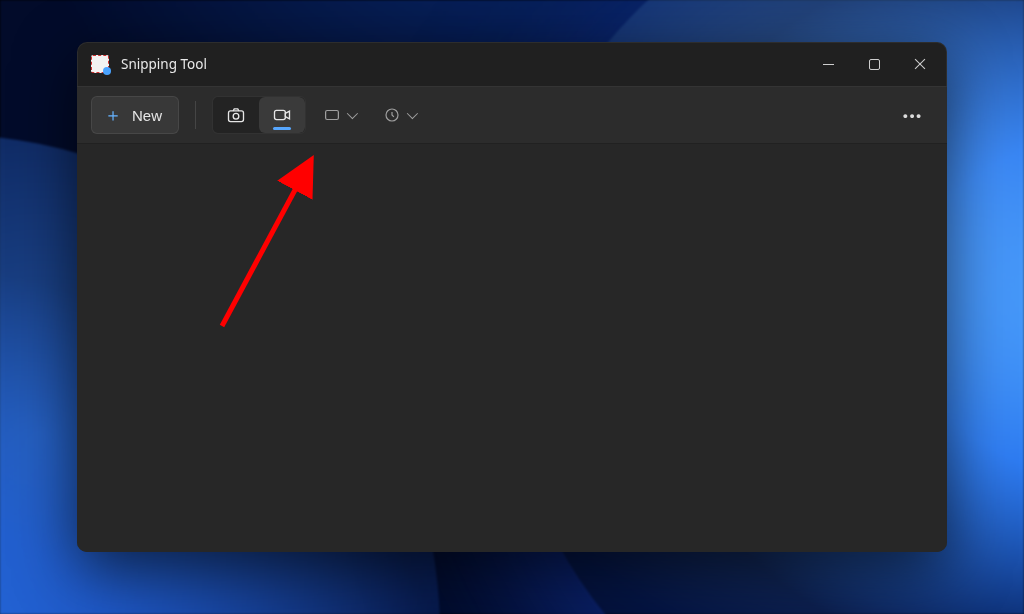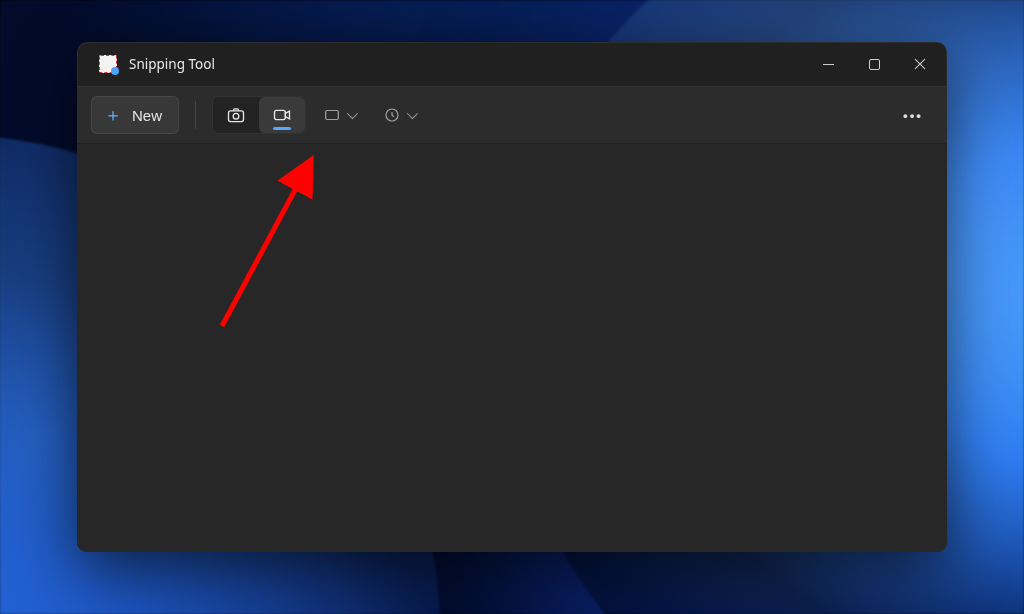--- a/index.html
+++ b/index.html
@@ -48,21 +48,21 @@
     box-shadow: 0 18px 60px rgba(0,0,0,0.6), 0 0 0 1px rgba(255,255,255,0.06) inset;
     display: flex;
     flex-direction: column;
     overflow: hidden;
   }
 
   .titlebar {
     height: 44px;
     display: flex;
     align-items: center;
-    padding: 0 4px 0 22px;
+    padding: 0 4px 0 14px;
     color: #e9e9e9;
   }
   .app-icon {
     width: 18px; height: 18px;
     margin-right: 12px;
     position: relative;
   }
   .app-icon .sheet {
     position:absolute; inset:0;
     background:#f3f3f3;

